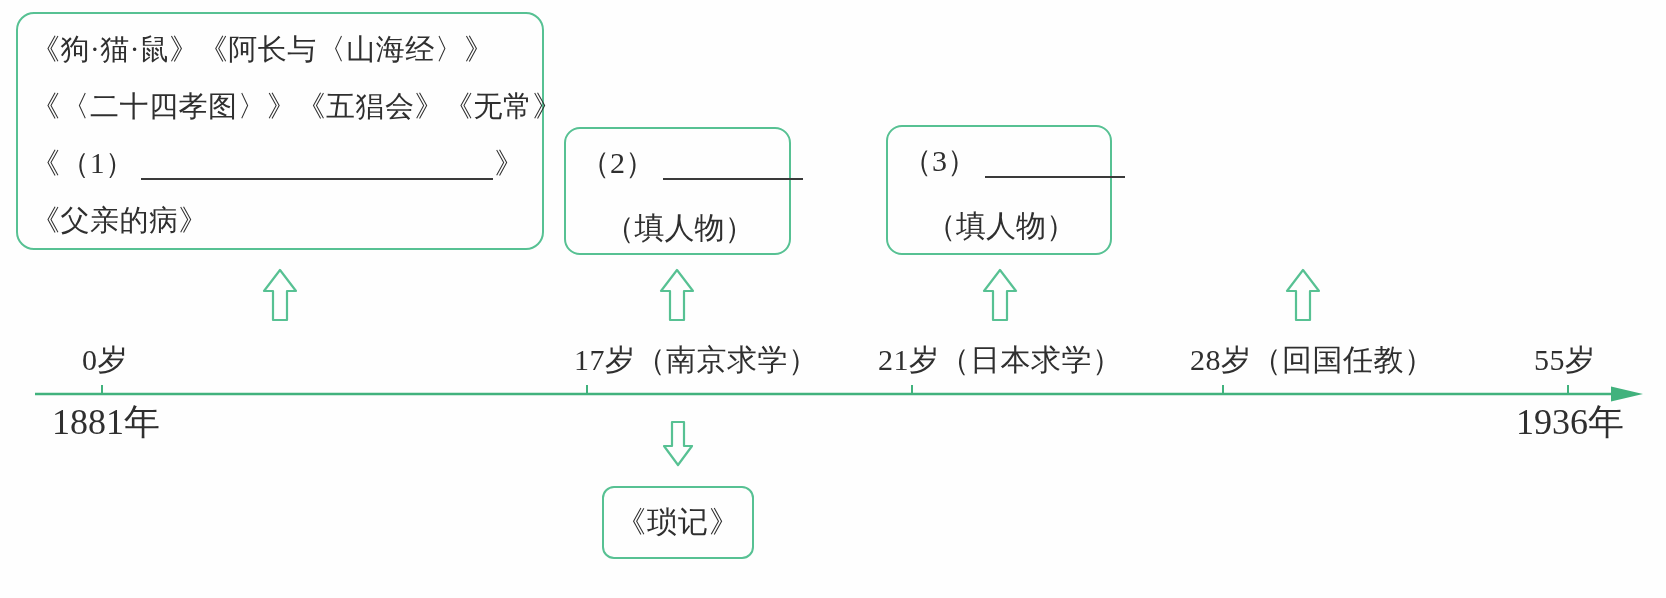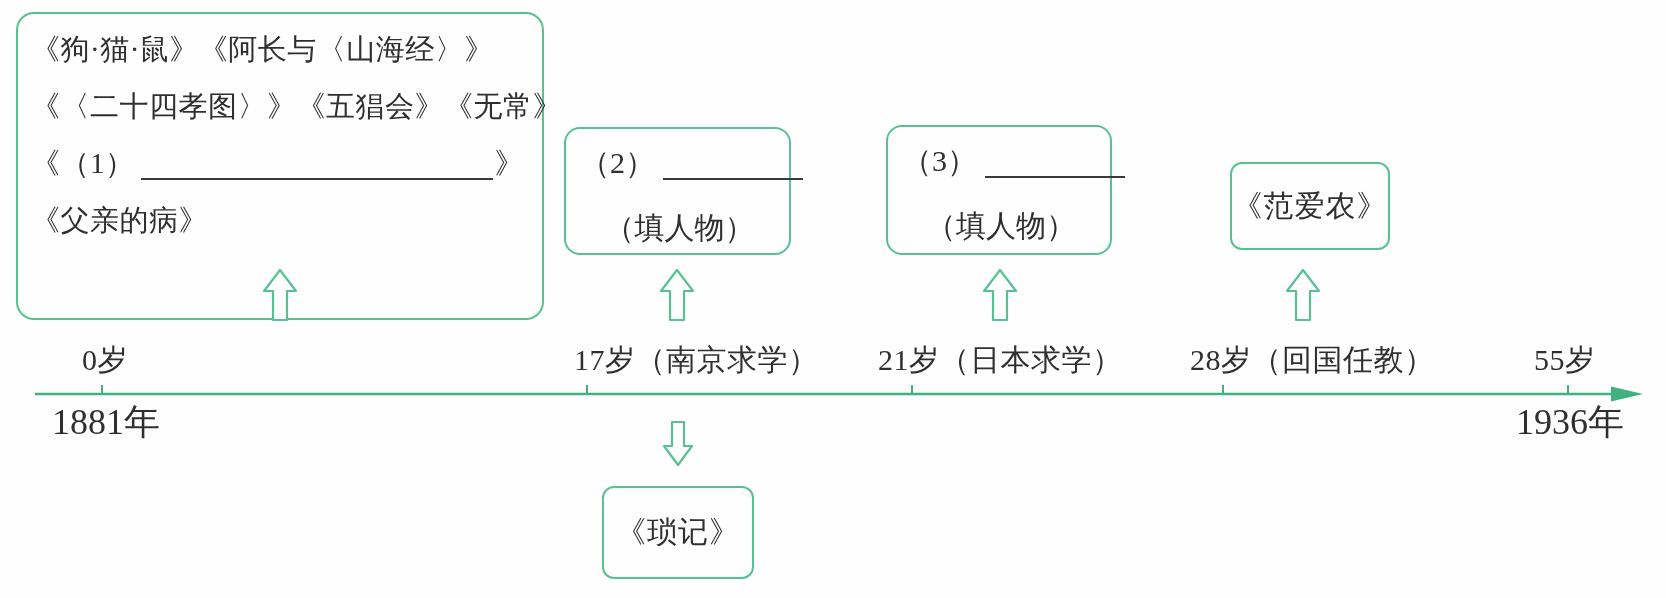--- a/index.html
+++ b/index.html
@@ -12,29 +12,29 @@
     color: #2f2f2f;
     overflow: hidden;
   }
   .gbox {
     position: absolute;
     border: 2px solid #57c193;
     border-radius: 16px;
     background: #fefefe;
     box-sizing: border-box;
   }
-  .box1 { left: 16px; top: 12px; width: 528px; height: 308px; border-radius: 18px; padding: 7px 14px 0 13px; }
+  .box1 { left: 16px; top: 12px; width: 528px; height: 238px; border-radius: 18px; padding: 7px 14px 0 13px; }
   .box1 .bline { font-size: 29px; line-height: 57px; white-space: nowrap; letter-spacing: 0.5px; }
   .box2 { left: 564px; top: 127px; width: 227px; height: 128px; padding: 12px 0 0 14px; }
   .box3 { left: 886px; top: 125px; width: 226px; height: 130px; padding: 12px 0 0 14px; }
   .blank-row { font-size: 30px; line-height: 44px; white-space: nowrap; }
   .caption { font-size: 30px; line-height: 34px; text-align: center; margin-top: 26px; padding-right: 10px; }
   .box4 { left: 1230px; top: 162px; width: 160px; height: 88px; border-radius: 12px;
           display: flex; align-items: center; justify-content: center; }
-  .box5 { left: 602px; top: 486px; width: 152px; height: 93px; border-radius: 12px;
+  .box5 { left: 602px; top: 486px; width: 152px; height: 73px; border-radius: 12px;
           display: flex; align-items: center; justify-content: center; }
   .box4 span, .box5 span { font-size: 30px; letter-spacing: 1px; }
   .blank {
     display: inline-block;
     height: 1em;
     margin-bottom: -7px;
     border-bottom: 2.5px solid #3a3a3a;
   }
   .blank-long  { width: 352px; margin-left: 6px; margin-right: 2px; }
   .blank-short { width: 140px; margin-left: 8px; }
@@ -71,23 +71,20 @@
   <div class="gbox box2">
     <div class="blank-row"><span>（2）</span><span class="blank blank-short"></span></div>
     <div class="caption">（填人物）</div>
   </div>
 
   <div class="gbox box3">
     <div class="blank-row"><span>（3）</span><span class="blank blank-short"></span></div>
     <div class="caption">（填人物）</div>
   </div>
 
-  <div class="gbox box4">
-    <span>《范爱农》</span>
-  </div>
 
   <div class="gbox box5">
     <span>《琐记》</span>
   </div>
 
   <svg class="arrow" style="left:262px; top:268px;" width="36" height="54" viewBox="0 0 36 54">
     <path d="M18 2 L34 23 L25 23 L25 52 L11 52 L11 23 L2 23 Z" fill="#fefefe" stroke="#57c193" stroke-width="2.2" stroke-linejoin="round"></path>
   </svg>
   <svg class="arrow" style="left:659px; top:268px;" width="36" height="54" viewBox="0 0 36 54">
     <path d="M18 2 L34 23 L25 23 L25 52 L11 52 L11 23 L2 23 Z" fill="#fefefe" stroke="#57c193" stroke-width="2.2" stroke-linejoin="round"></path>

